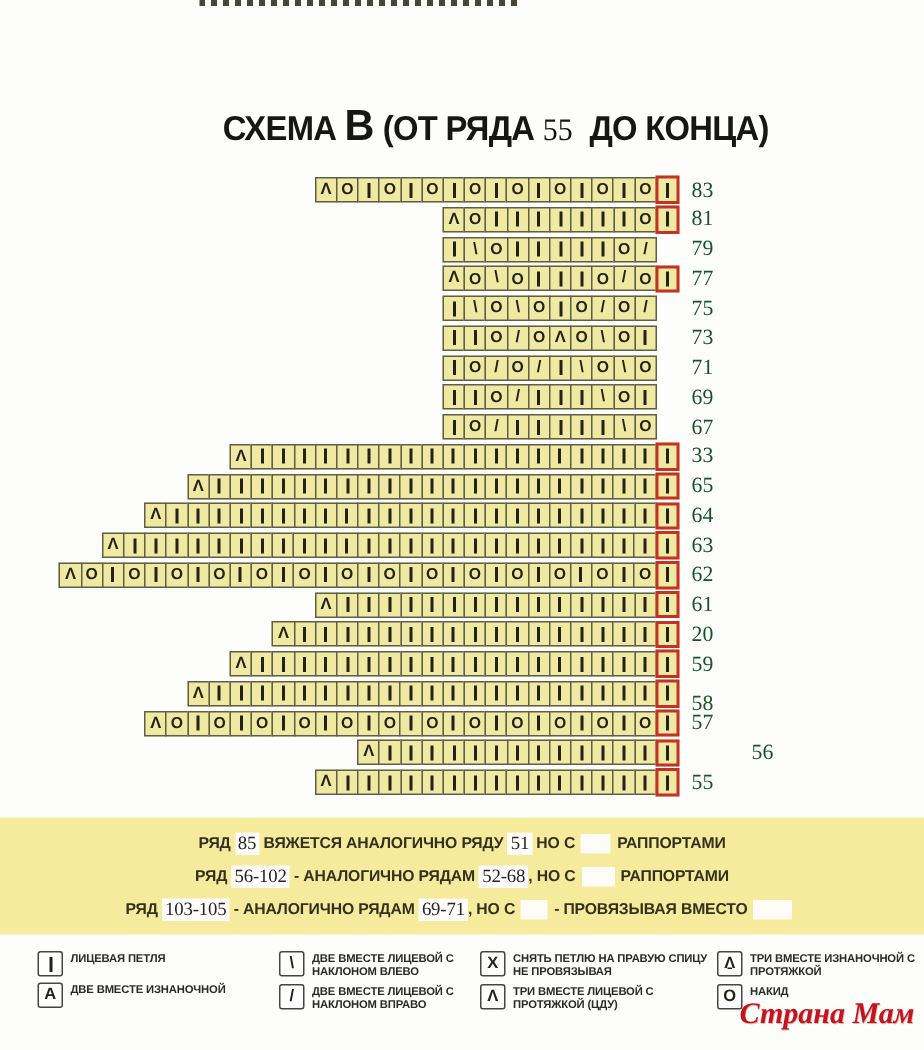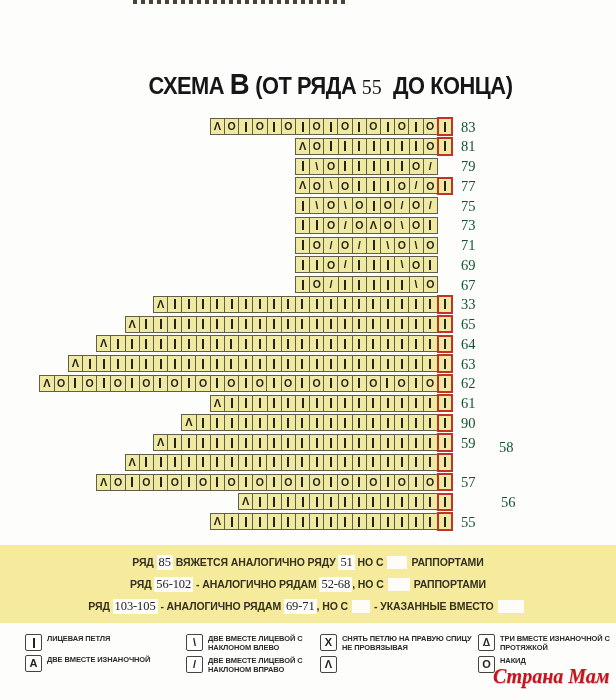--- a/index.html
+++ b/index.html
@@ -885,21 +885,21 @@
         <span class="cell">
           <span class="sym-bar"></span>
         </span>
         <span class="cell">
           <span class="sym-bar"></span>
         </span>
         <span class="cell red">
           <span class="sym-bar"></span>
         </span>
       </div>
-      <span class="rownum" style="top: 414.75px;">90</span>
+      <span class="rownum" style="top: 414.75px;">20</span>
       <div class="crow" style="left: 153px; top: 434px;">
         <span class="cell">
           <span class="sym t-lam">Λ</span>
         </span>
         <span class="cell">
           <span class="sym-bar"></span>
         </span>
         <span class="cell">
           <span class="sym-bar"></span>
         </span>
@@ -1023,21 +1023,21 @@
         <span class="cell">
           <span class="sym-bar"></span>
         </span>
         <span class="cell">
           <span class="sym-bar"></span>
         </span>
         <span class="cell red">
           <span class="sym-bar"></span>
         </span>
       </div>
-      <span class="rownum" style="top: 439px; margin-left: 38px;">58</span>
+      <span class="rownum" style="top: 461px;">58</span>
       <div class="crow" style="left: 96.2px; top: 473.5px;">
         <span class="cell">
           <span class="sym t-lam">Λ</span>
         </span>
         <span class="cell">
           <span class="sym t-o">O</span>
         </span>
         <span class="cell">
           <span class="sym-bar"></span>
         </span>
@@ -1209,21 +1209,21 @@
         <span class="cell red">
           <span class="sym-bar"></span>
         </span>
       </div>
       <span class="rownum" style="top: 513.5px;">55</span>
     </div>
 
   <div class="notes" id="notes">
       <div class="note-line"><span>РЯД </span><span class="note-num">85</span><span> ВЯЖЕТСЯ АНАЛОГИЧНО РЯДУ </span><span class="note-num">51</span><span> НО С</span><span class="note-gap" style="width: 20px;"></span><span>РАППОРТАМИ</span></div>
       <div class="note-line"><span>РЯД </span><span class="note-num">56-102</span><span> - АНАЛОГИЧНО РЯДАМ </span><span class="note-num">52-68</span><span>, НО С</span><span class="note-gap" style="width: 22px;"></span><span>РАППОРТАМИ</span></div>
-      <div class="note-line"><span>РЯД </span><span class="note-num">103-105</span><span> - АНАЛОГИЧНО РЯДАМ </span><span class="note-num">69-71</span><span>, НО С</span><span class="note-gap" style="width: 18px;"></span><span>- УКАЗАННЫЕ ВМЕСТО</span><span class="note-gap" style="width: 26px;"></span></div>
+      <div class="note-line"><span>РЯД </span><span class="note-num">103-105</span><span> - АНАЛОГИЧНО РЯДАМ </span><span class="note-num">69-71</span><span>, НО С</span><span class="note-gap" style="width: 18px;"></span><span>- ПРОВЯЗЫВАЯ ВМЕСТО</span><span class="note-gap" style="width: 26px;"></span></div>
     </div>
 
   <div id="legend">
       <div class="legend-col" style="left: 25px; width: 155px;">
         <div class="legend-item">
           <span class="legend-box">
             <span class="sym-bar"></span>
           </span>
           <span class="legend-label">ЛИЦЕВАЯ ПЕТЛЯ</span>
         </div>
@@ -1252,20 +1252,21 @@
         <div class="legend-item">
           <span class="legend-box">
             <span class="sym t-lam">X</span>
           </span>
           <span class="legend-label">СНЯТЬ ПЕТЛЮ НА ПРАВУЮ СПИЦУ НЕ ПРОВЯЗЫВАЯ</span>
         </div>
         <div class="legend-item">
           <span class="legend-box">
             <span class="sym t-lam">Λ</span>
           </span>
+          <span class="legend-label">ТРИ ВМЕСТЕ ЛИЦЕВОЙ С ПРОТЯЖКОЙ (ЦДУ)</span>
         </div>
       </div>
       <div class="legend-col" style="left: 478px; width: 134px;">
         <div class="legend-item">
           <span class="legend-box">
             <span class="sym t-lam lam-rel">Λ<i class="xbar"></i></span>
           </span>
           <span class="legend-label">ТРИ ВМЕСТЕ ИЗНАНОЧНОЙ С ПРОТЯЖКОЙ</span>
         </div>
         <div class="legend-item">

